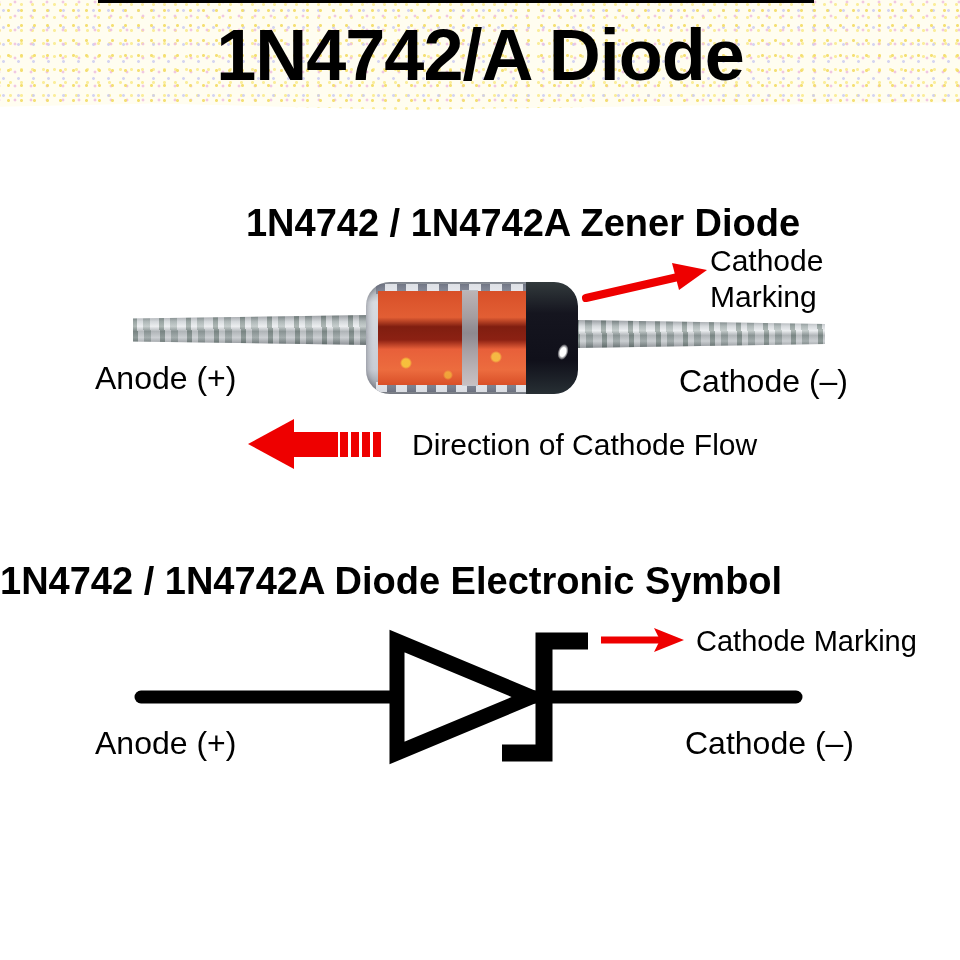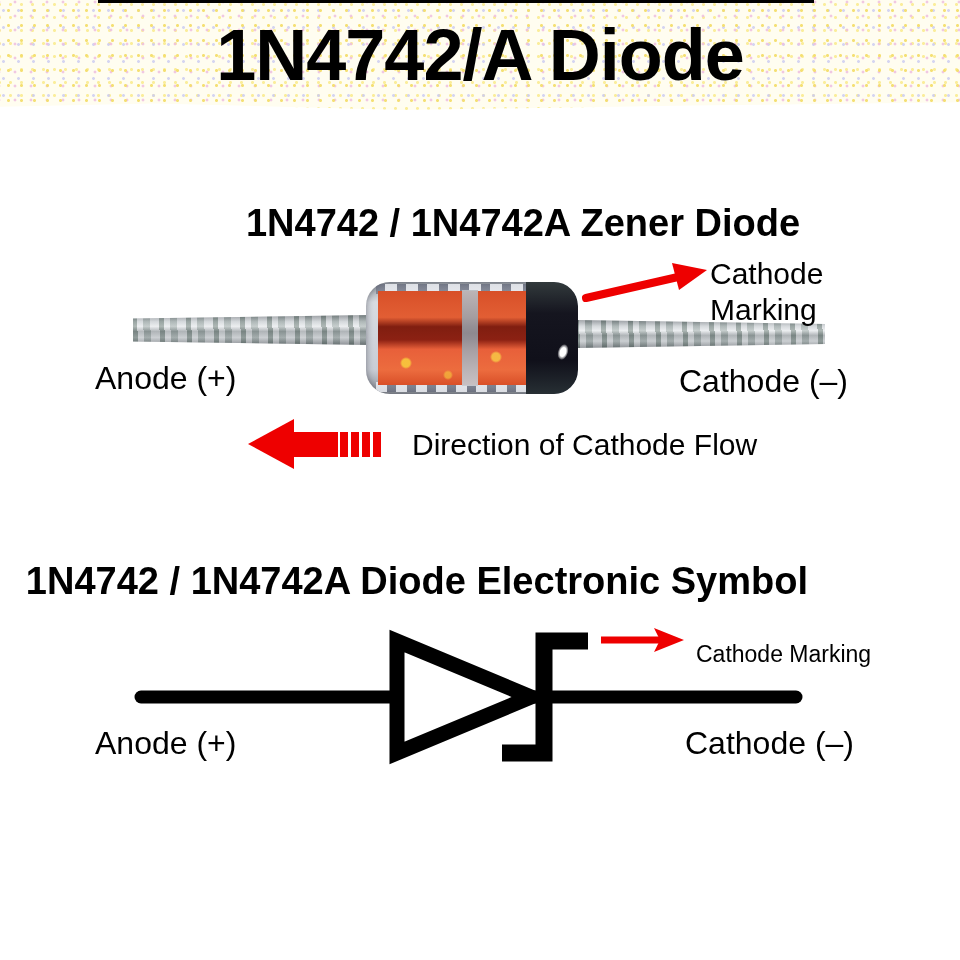--- a/index.html
+++ b/index.html
@@ -25,32 +25,32 @@
     clip-path:polygon(0 0,100% 0,100% 93%,72% 96%,42% 100%,16% 94%,0 97%);
   }
   .top-line{left:98px;top:0;width:716px;height:3px;background:#000;}
   .main-title{
     left:0;top:16px;width:960px;text-align:center;
     font-size:72px;line-height:78px;letter-spacing:-1px;font-weight:bold;
   }
 
   
   .h-photo{left:0;top:202px;width:960px;text-align:center;font-size:38px;font-weight:bold;line-height:42px;padding-left:43px;}
-  .h-symbol{left:0;top:560px;width:808px;text-align:right;font-size:38px;font-weight:bold;line-height:42px;}
+  .h-symbol{left:0;top:560px;width:808px;text-align:left;font-size:38px;font-weight:bold;line-height:42px;}
 
   
   .lbl{font-size:32px;line-height:42px;white-space:nowrap;}
-  .lbl-sm{font-size:30px;line-height:36px;white-space:nowrap;margin-top:13px;}
+  .lbl-sm{font-size:30px;line-height:36px;white-space:nowrap;}
   .anode-photo{left:95px;top:357px;}
   .cathode-photo{left:679px;top:360px;}
   .cath-mark-photo{left:710px;top:243px;}
   .flow-label{left:412px;top:428px;font-size:30px;line-height:34px;}
   .anode-sym{left:95px;top:722px;}
   .cathode-sym{left:685px;top:722px;}
-  .cath-mark-sym{left:696px;top:625px;font-size:23px;line-height:33px;}
+  .cath-mark-sym{left:696px;top:625px;font-size:29px;line-height:33px;}
 
   
   .lead{
     background:
       repeating-linear-gradient(88deg, rgba(45,70,55,.30) 0 5px, rgba(255,255,255,.28) 5px 11px,
         rgba(70,95,80,.20) 11px 18px, rgba(255,255,255,.22) 18px 27px),
       linear-gradient(180deg,#7d8288 0%,#c9ced2 22%,#e6e9ec 38%,#9aa0a4 55%,#bcc1c5 75%,#6f747a 100%);
   }
   .lead-left{left:133px;top:315px;width:238px;height:30px;clip-path:polygon(0 12%,100% 0,100% 100%,0 88%);}
   .lead-right{left:575px;top:320px;width:250px;height:28px;clip-path:polygon(0 0,100% 14%,100% 86%,0 100%);}

